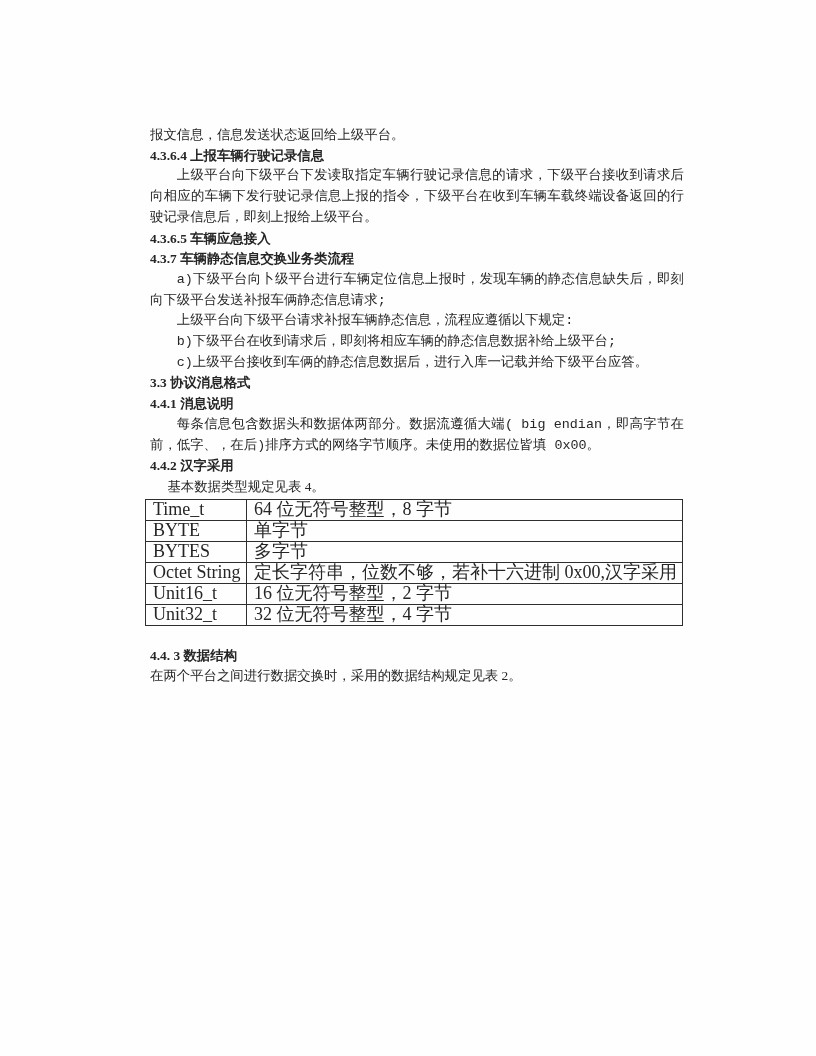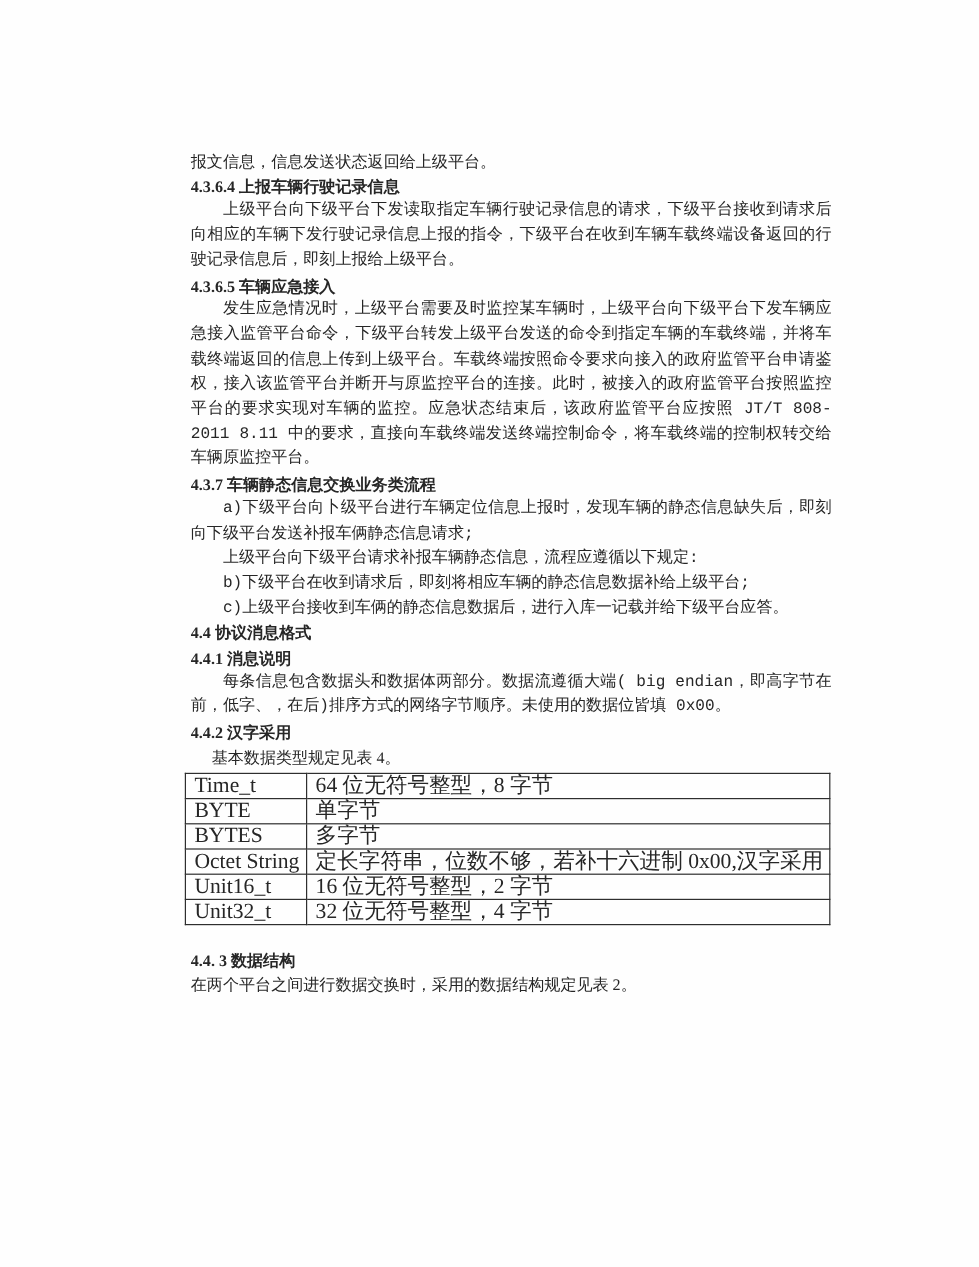--- a/index.html
+++ b/index.html
@@ -11,21 +11,21 @@
     position: relative;
     width: 816px;
     height: 1056px;
     background: #fefefe;
     overflow: hidden;
     font-family: "Liberation Serif", "DejaVu Serif", serif;
     color: #262626;
   }
   .content {
     position: absolute;
-    left: 159px;
+    left: 150px;
     top: 125px;
     width: 534px;
     font-size: 13.4px;
     line-height: 20.7px;
     text-align: justify;
   }
   .blk { margin: 0; }
   .heading { text-align: left; font-weight: bold; }
   .indent2 { text-indent: 2em; font-family: Liberation Mono, monospace; }
   .indent1 { text-indent: 1.3em; }
@@ -60,29 +60,28 @@
 
 <div class="sheet">
   <div class="content">
 
     <div class="blk noindent">报文信息，信息发送状态返回给上级平台。</div>
 
     <div class="blk heading">4.3.6.4 上报车辆行驶记录信息</div>
     <div class="blk indent2">上级平台向下级平台下发读取指定车辆行驶记录信息的请求，下级平台接收到请求后向相应的车辆下发行驶记录信息上报的指令，下级平台在收到车辆车载终端设备返回的行驶记录信息后，即刻上报给上级平台。</div>
 
     <div class="blk heading">4.3.6.5 车辆应急接入</div>
-    <div class="blk indent2">发生应急情况时，上级平台需要及时监控某车辆时，上级平台向下级平台下发车辆应急接入监管平台命令，下级平台转发上级平台发送的命令到指定车辆的车载终端，并将车载终端返回的信息上传到上级平台。车载终端按照命令要求向接入的政府监管平台申请鉴权，接入该监管平台并断开与原监控平台的连接。此时，被接入的政府监管平台按照监控平台的要求实现对车辆的监控。应急状态结束后，该政府监管平台应按照 JT/T 808-2011 8.11 中的要求，直接向车载终端发送终端控制命令，将车载终端的控制权转交给车辆原监控平台。</div>
 
     <div class="blk heading">4.3.7 车辆静态信息交换业务类流程</div>
     <div class="blk indent2">a)下级平台向卜级平台进行车辆定位信息上报时，发现车辆的静态信息缺失后，即刻向下级平台发送补报车俩静态信息请求;</div>
     <div class="blk indent2">上级平台向下级平台请求补报车辆静态信息，流程应遵循以下规定:</div>
     <div class="blk indent2">b)下级平台在收到请求后，即刻将相应车辆的静态信息数据补给上级平台;</div>
     <div class="blk indent2">c)上级平台接收到车俩的静态信息数据后，进行入库一记载并给下级平台应答。</div>
 
-    <div class="blk heading">4.4 协议消息格式</div>
+    <div class="blk heading">3.3 协议消息格式</div>
 
     <div class="blk heading">4.4.1 消息说明</div>
     <div class="blk indent2">每条信息包含数据头和数据体两部分。数据流遵循大端( big endian，即高字节在前，低字、，在后)排序方式的网络字节顺序。未使用的数据位皆填 0x00。</div>
 
     <div class="blk heading">4.4.2 汉字采用</div>
     <div class="blk indent1">基本数据类型规定见表 4。</div>
 
 
     <table class="t1">
       <tbody>

